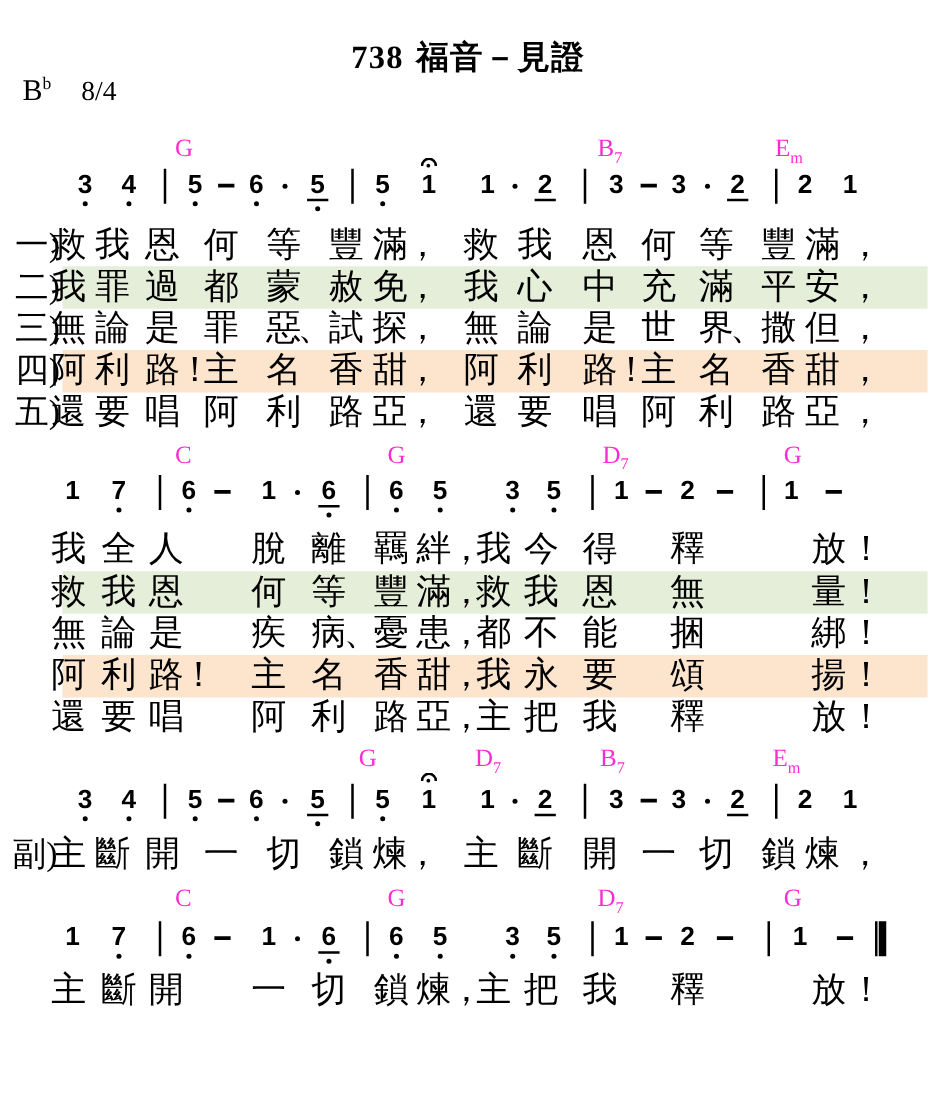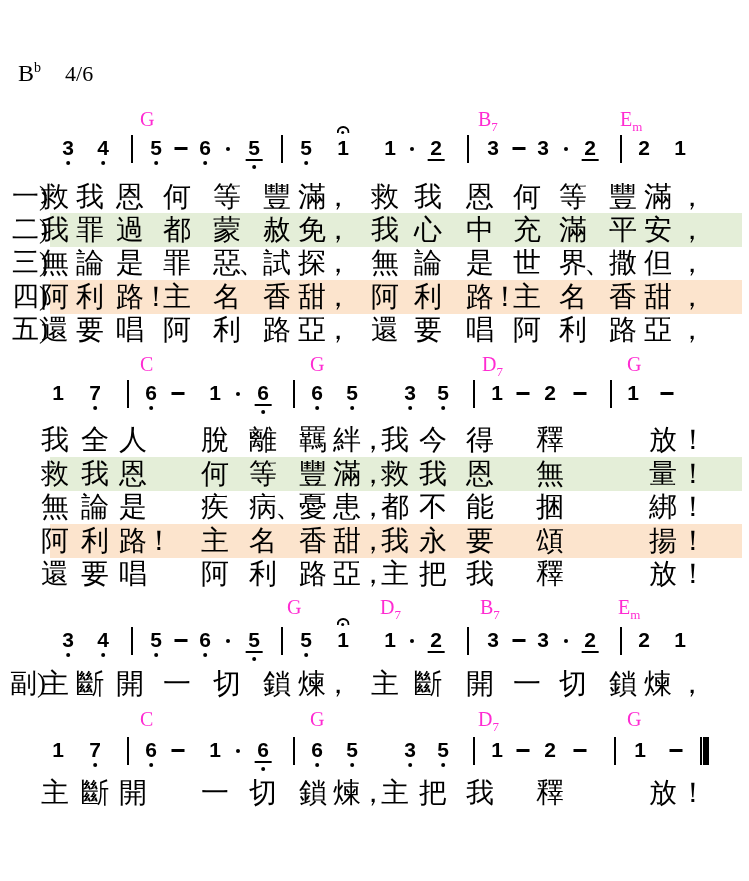--- a/index.html
+++ b/index.html
@@ -40,22 +40,25 @@
   
   .lyric-line{position:absolute;left:0;width:100%;height:34px;font-size:28px;}
   .band{position:absolute;left:50px;width:692px;top:0;height:34px;}
   .lprefix{position:absolute;top:0;left:12px;font-size:27px;line-height:33px;white-space:nowrap;}
   .lchar{position:absolute;top:0;transform:translateX(-50%);line-height:33px;}
 </style>
 </head>
 <body>
 
 <div class="page">
+  <div class="title">
+    <span class="num">738</span><span>福音－見證</span>
+  </div>
   <div class="keysig">
-    <span>B</span><sup>b</sup><span class="time">4/6</span>
+    <span>B</span><sup>b</sup><span class="time">8/4</span>
   </div>
   <div id="score">
       <div class="chord-line" style="top: 108px;">
         <span class="chord" style="left: 140px; color: rgb(255, 43, 210);">G</span>
         <span class="chord" style="left: 478px; color: rgb(255, 43, 210);">B<sub>7</sub></span>
         <span class="chord" style="left: 620px; color: rgb(255, 43, 210);">E<sub>m</sub></span>
       </div>
       <div class="chord-line" style="top: 353px;">
         <span class="chord" style="left: 140px; color: rgb(255, 43, 210);">C</span>
         <span class="chord" style="left: 310px; color: rgb(255, 43, 210);">G</span>

